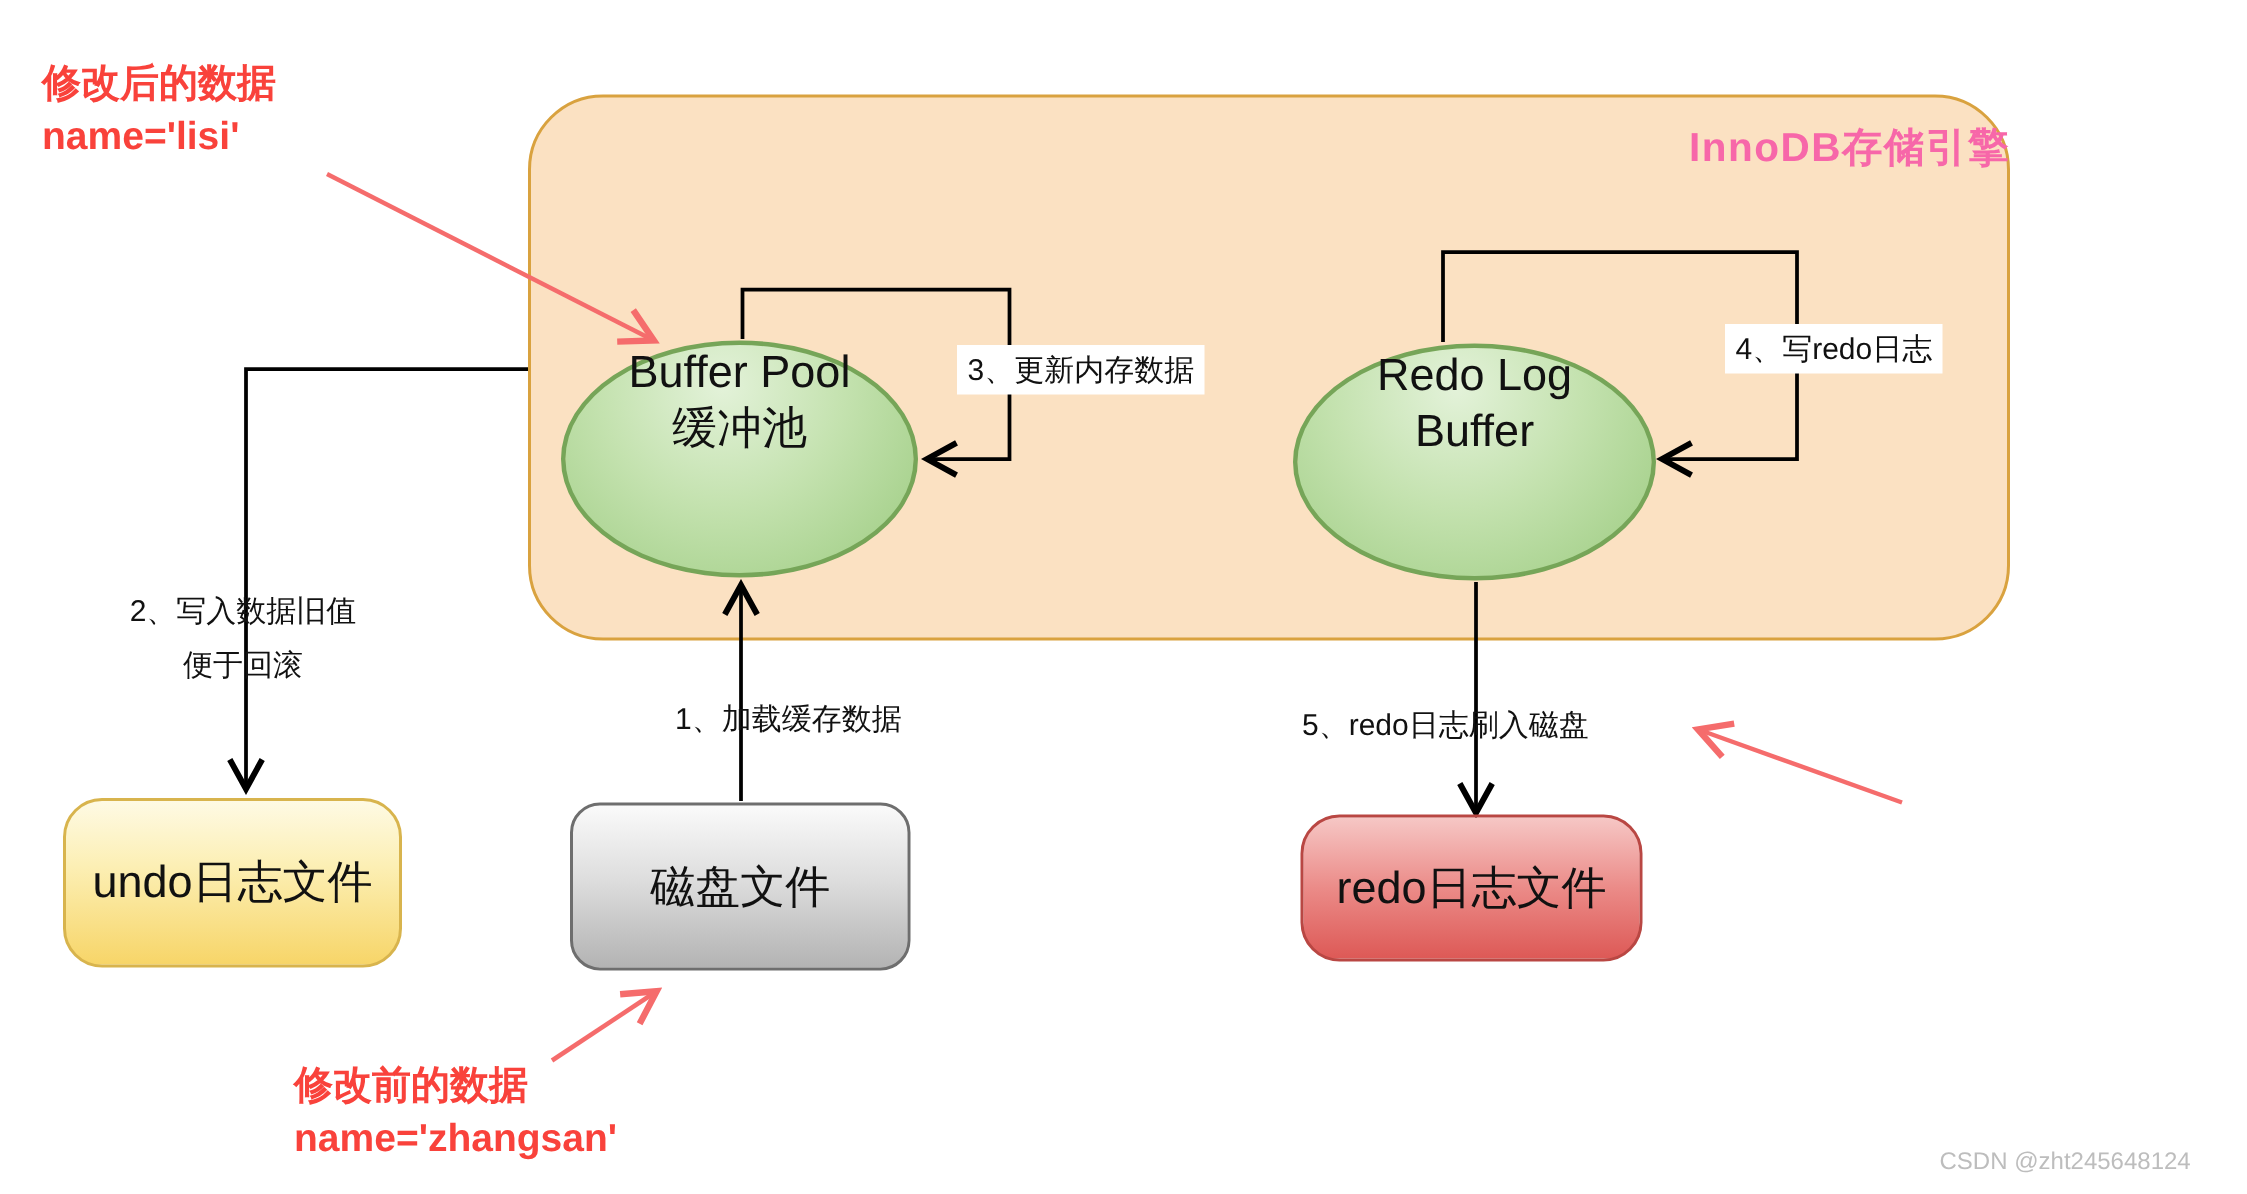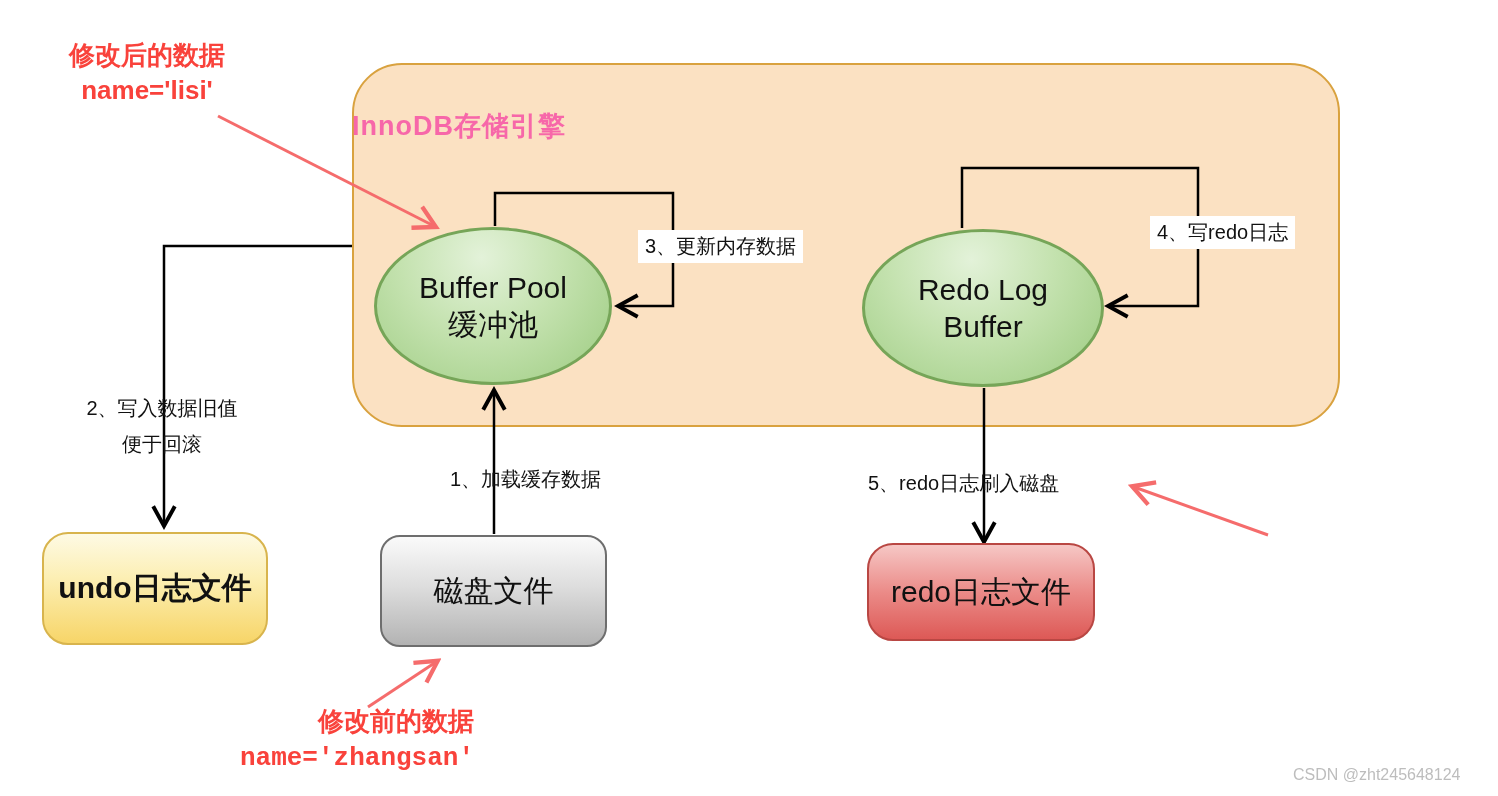--- a/index.html
+++ b/index.html
@@ -26,38 +26,37 @@
   
   .engine-box {
     left: 352px; top: 63px;
     width: 988px; height: 364px;
     background: #fbe1c2;
     border: 2px solid #d9a23f;
     border-radius: 50px;
     box-sizing: border-box;
   }
   .engine-title {
-    left: 352px; top: 108px; width: 988px;
-    text-align: left;
+    left: 352px; top: 80px; width: 988px;
+    text-align: right;
     font-size: 27px;
     font-weight: bold;
     color: #f767a9;
     letter-spacing: 1px;
   }
 
   
   .ellipse {
     border: 3px solid #76a558;
     border-radius: 50%;
     background: radial-gradient(ellipse at 45% 18%, #e3f2d9 0%, #c4e2af 45%, #9ccb80 100%);
     box-sizing: border-box;
     display: flex;
     flex-direction: column;
     align-items: center;
-    justify-content: center;
     text-align: center;
     color: #111;
     font-size: 30px;
     line-height: 37px;
   }
   .ellipse-buffer-pool { left: 374px; top: 227px; width: 238px; height: 158px; }
   .ellipse-redo-buffer { left: 862px; top: 229px; width: 242px; height: 158px; }
 
   
   .file-box {
@@ -67,21 +66,21 @@
     justify-content: center;
     text-align: center;
     color: #111;
     font-size: 30px;
   }
   .undo-box {
     left: 42px; top: 532px; width: 226px; height: 113px;
     background: linear-gradient(180deg, #fefae4 0%, #fcefb4 40%, #f7d568 100%);
     border: 2px solid #d8b44d;
     border-radius: 26px;
-    font-weight: bold;
+    font-weight: normal;
   }
   .disk-box {
     left: 380px; top: 535px; width: 227px; height: 112px;
     background: linear-gradient(180deg, #fafafa 0%, #dedede 45%, #b3b3b3 100%);
     border: 2px solid #6e6e6e;
     border-radius: 20px;
   }
   .redo-box {
     left: 867px; top: 543px; width: 228px; height: 98px;
     background: linear-gradient(180deg, #f6c7c5 0%, #eb8b88 50%, #dd5956 100%);
@@ -103,22 +102,22 @@
   .step5 { left: 868px; top: 470px; }
 
   
   .annotation {
     color: #f9423b;
     font-weight: bold;
     font-size: 26px;
     line-height: 35px;
     white-space: nowrap;
   }
-  .ann-after  { left: 28px;  top: 38px;  width: 238px; text-align: center; }
-  .ann-before { left: 224px; top: 706px; width: 250px; text-align: right; font-family: Liberation Mono, monospace; }
+  .ann-after  { left: 28px;  top: 38px;  width: 238px; }
+  .ann-before { left: 196px; top: 706px; width: 250px; text-align: left; }
   .ann-redo   { left: 1166px; top: 557px; }
 
   .watermark {
     left: 1293px; top: 766px;
     color: #bdbdbd;
     font-size: 16px;
     white-space: nowrap;
   }
 </style>
 </head>

